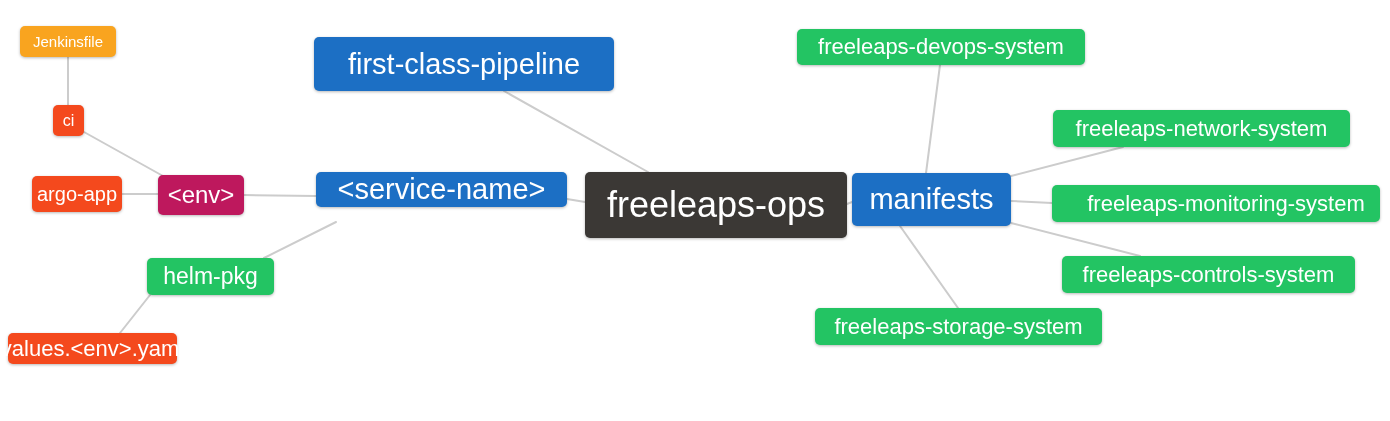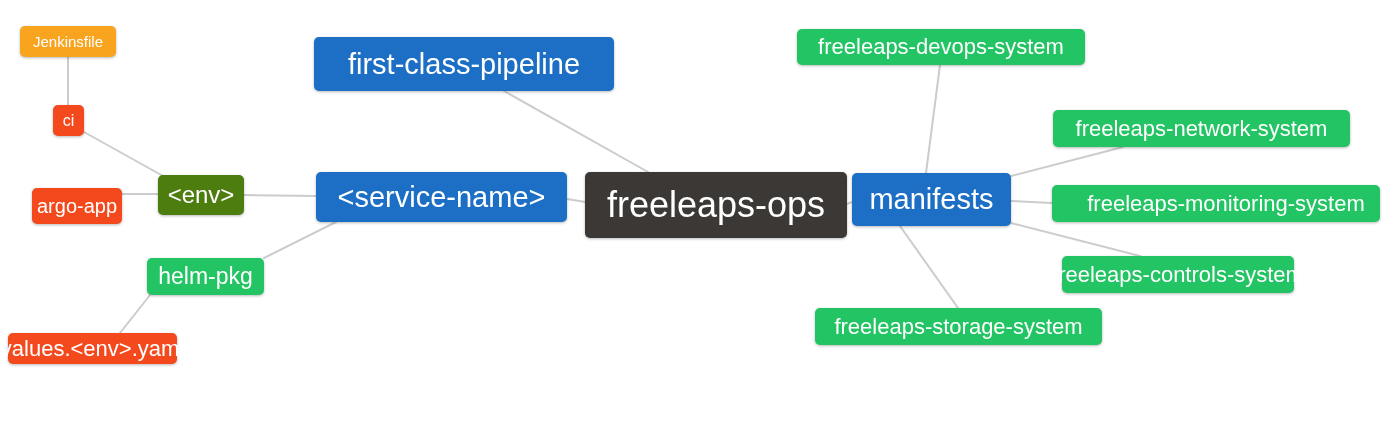--- a/index.html
+++ b/index.html
@@ -53,26 +53,26 @@
       <line x1="847" y1="204" x2="852" y2="202" stroke="#cccccc" stroke-width="2" stroke-linecap="round"></line>
       <line x1="926" y1="173" x2="940" y2="65" stroke="#cccccc" stroke-width="2" stroke-linecap="round"></line>
       <line x1="1011" y1="176" x2="1123" y2="147" stroke="#cccccc" stroke-width="2" stroke-linecap="round"></line>
       <line x1="1011" y1="201" x2="1052" y2="203" stroke="#cccccc" stroke-width="2" stroke-linecap="round"></line>
       <line x1="1011" y1="223" x2="1140" y2="256" stroke="#cccccc" stroke-width="2" stroke-linecap="round"></line>
       <line x1="900" y1="226" x2="958" y2="308" stroke="#cccccc" stroke-width="2" stroke-linecap="round"></line>
     </svg>
 
 <div class="node" style="left: 20px; top: 26px; width: 96px; height: 31px; font-size: 15px; background: rgb(249, 164, 31); color: rgb(255, 255, 255);">Jenkinsfile</div>
     <div class="node" style="left: 53px; top: 105px; width: 31px; height: 31px; font-size: 16px; background: rgb(244, 73, 29); color: rgb(255, 255, 255);">ci</div>
-    <div class="node" style="left: 32px; top: 176px; width: 90px; height: 36px; font-size: 20px; background: rgb(244, 73, 29); color: rgb(255, 255, 255); margin-top: 12px;">argo-app</div>
-    <div class="node" style="left: 158px; top: 175px; width: 86px; height: 40px; font-size: 24px; background: #4d7c0f; color: rgb(255, 255, 255);">&lt;env&gt;</div>
-    <div class="node" style="left: 147px; top: 258px; width: 117px; height: 37px; font-size: 23px; background: rgb(35, 196, 99); color: rgb(255, 255, 255);">helm-pkg</div>
+    <div class="node" style="left: 32px; top: 176px; width: 90px; height: 36px; font-size: 20px; background: rgb(244, 73, 29); color: rgb(255, 255, 255);">argo-app</div>
+    <div class="node" style="left: 158px; top: 175px; width: 86px; height: 40px; font-size: 24px; background: #be185d; color: rgb(255, 255, 255);">&lt;env&gt;</div>
+    <div class="node" style="left: 147px; top: 258px; width: 127px; height: 37px; font-size: 23px; background: rgb(35, 196, 99); color: rgb(255, 255, 255);">helm-pkg</div>
     <div class="node" style="left: 8px; top: 333px; width: 169px; height: 31px; font-size: 22px; background: rgb(244, 73, 29); color: rgb(255, 255, 255);">values.&lt;env&gt;.yaml</div>
     <div class="node" style="left: 314px; top: 37px; width: 300px; height: 54px; font-size: 29px; background: rgb(28, 111, 196); color: rgb(255, 255, 255);">first-class-pipeline</div>
-    <div class="node" style="left: 316px; top: 172px; width: 251px; height: 50px; font-size: 29px; background: rgb(28, 111, 196); color: rgb(255, 255, 255);">&lt;service-name&gt;</div>
+    <div class="node" style="left: 316px; top: 172px; width: 251px; height: 35px; font-size: 29px; background: rgb(28, 111, 196); color: rgb(255, 255, 255);">&lt;service-name&gt;</div>
     <div class="node" style="left: 852px; top: 173px; width: 159px; height: 53px; font-size: 29px; background: rgb(28, 111, 196); color: rgb(255, 255, 255);">manifests</div>
     <div class="node" style="left: 585px; top: 172px; width: 262px; height: 66px; font-size: 36px; background: rgb(59, 56, 53); color: rgb(255, 255, 255);">freeleaps-ops</div>
     <div class="node" style="left: 797px; top: 29px; width: 288px; height: 36px; font-size: 22px; background: rgb(35, 196, 99); color: rgb(255, 255, 255);">freeleaps-devops-system</div>
     <div class="node" style="left: 1053px; top: 110px; width: 297px; height: 37px; font-size: 22px; background: rgb(35, 196, 99); color: rgb(255, 255, 255);">freeleaps-network-system</div>
     <div class="node" style="left: 1052px; top: 185px; width: 328px; height: 37px; font-size: 22px; background: rgb(35, 196, 99); color: rgb(255, 255, 255); padding-left: 20px;">freeleaps-monitoring-system</div>
-    <div class="node" style="left: 1062px; top: 256px; width: 232px; height: 37px; font-size: 22px; background: rgb(35, 196, 99); color: rgb(255, 255, 255);">freeleaps-controls-system</div>
+    <div class="node" style="left: 1062px; top: 256px; width: 293px; height: 37px; font-size: 22px; background: rgb(35, 196, 99); color: rgb(255, 255, 255);">freeleaps-controls-system</div>
     <div class="node" style="left: 815px; top: 308px; width: 287px; height: 37px; font-size: 22px; background: rgb(35, 196, 99); color: rgb(255, 255, 255);">freeleaps-storage-system</div>
   </div>
 
 </body></html>

